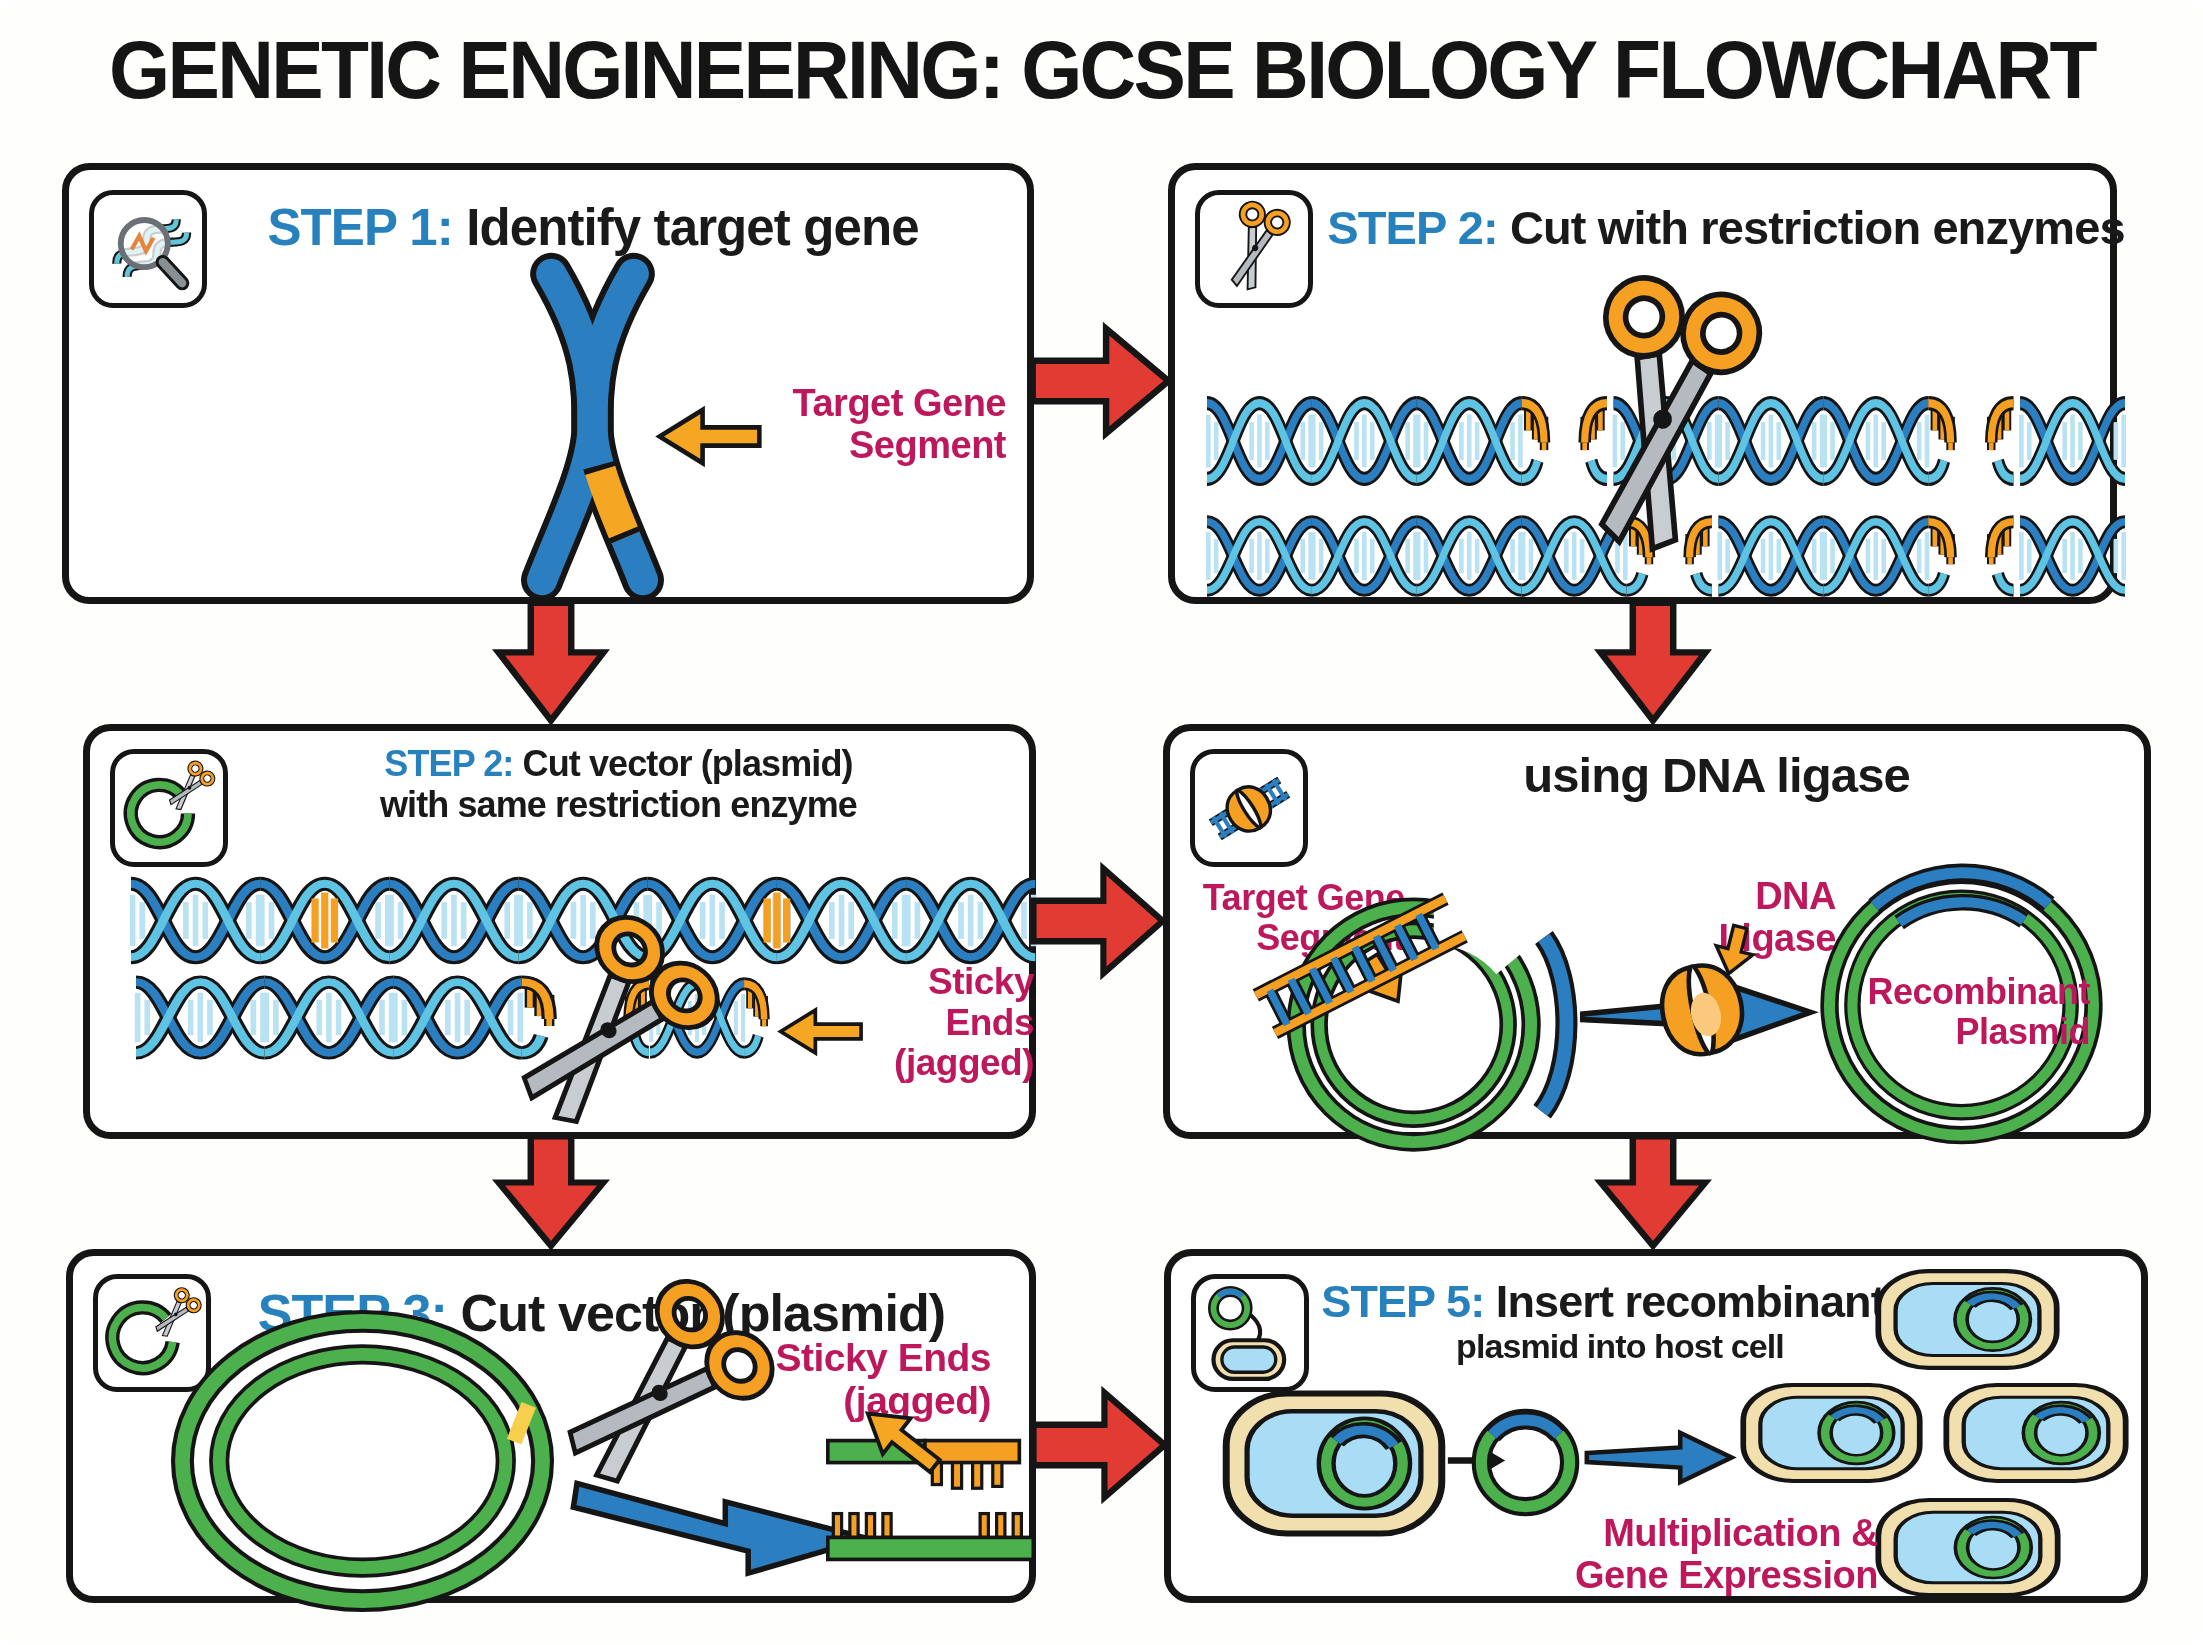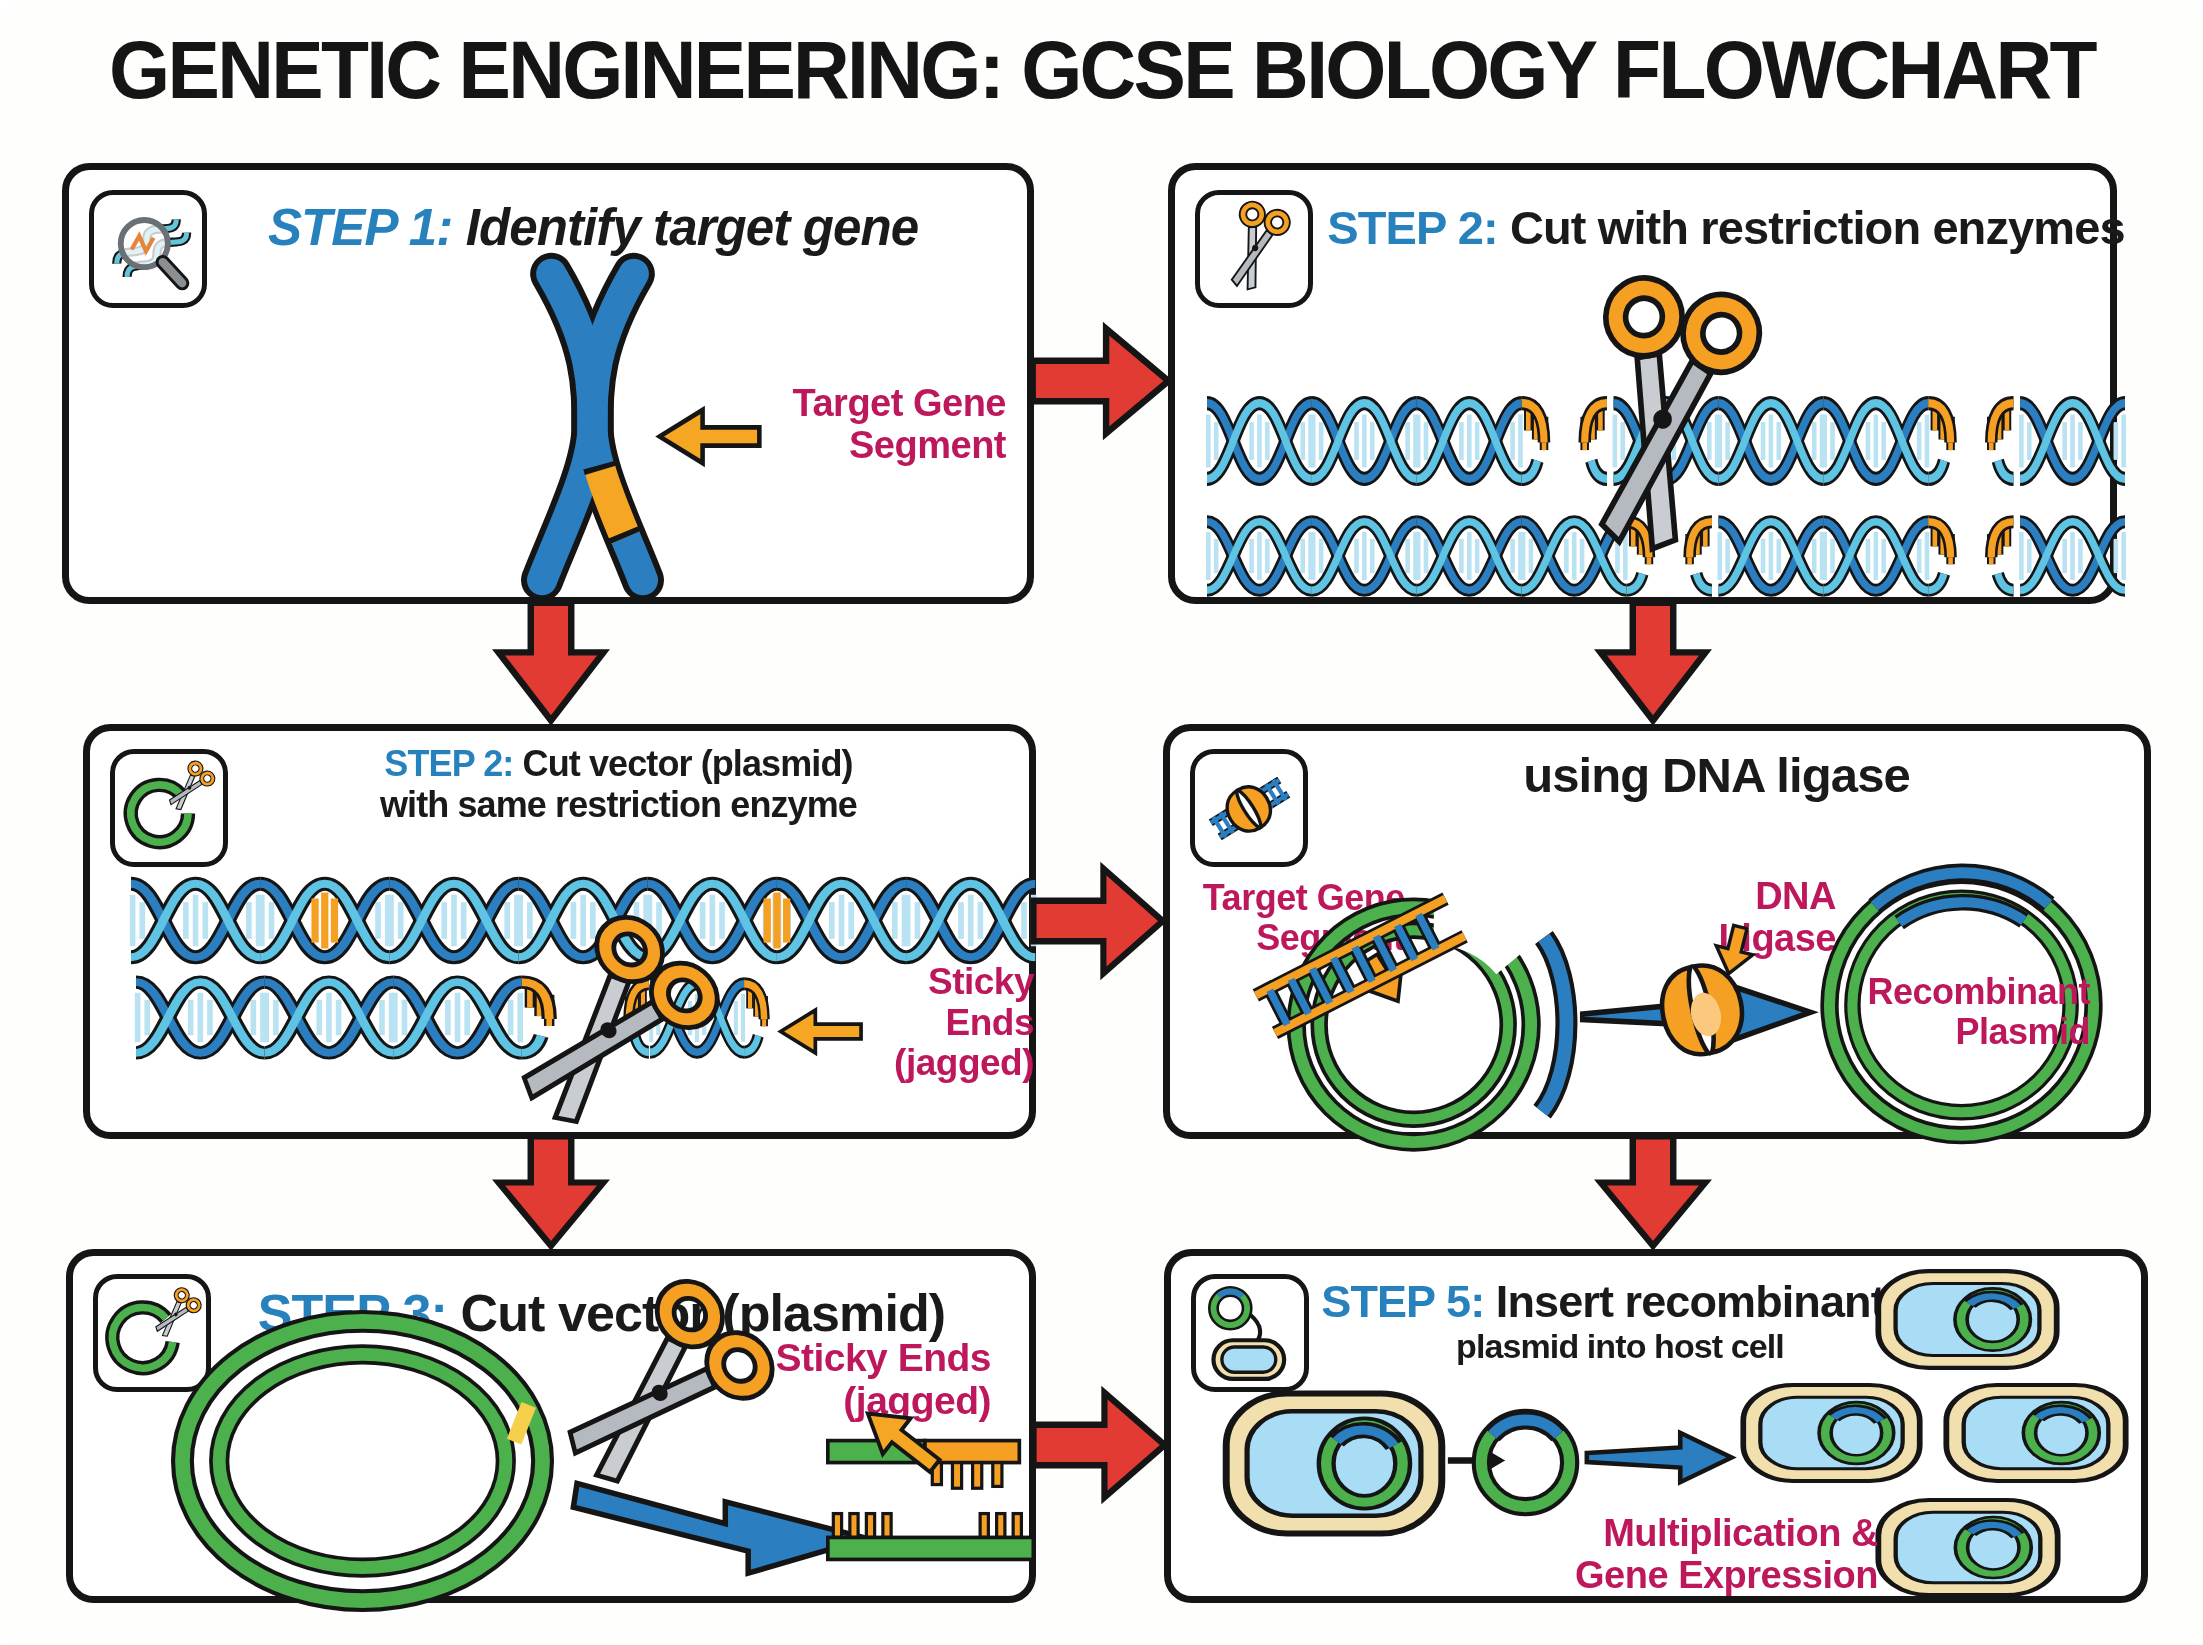--- a/index.html
+++ b/index.html
@@ -105,21 +105,21 @@
           <path d="M20,70 C35,50 50,90 65,70 C80,50 95,90 108,72" fill="none" stroke="#151515" stroke-width="11"></path>
           <path d="M20,50 C35,30 50,70 65,50 C80,30 95,70 108,52" fill="none" stroke="#63c6d8" stroke-width="6"></path>
           <path d="M20,70 C35,50 50,90 65,70 C80,50 95,90 108,72" fill="none" stroke="#63c6d8" stroke-width="6"></path>
         </g>
         <circle cx="55" cy="53" r="28" fill="rgba(255,255,255,0.78)" stroke="#6b7077" stroke-width="7"></circle>
         <path d="M40,60 L49,44 L57,62 L66,46" fill="none" stroke="#e8833a" stroke-width="5"></path>
         <line x1="77" y1="75" x2="100" y2="100" stroke="#151515" stroke-width="17" stroke-linecap="round"></line>
         <line x1="77" y1="75" x2="100" y2="100" stroke="#8a8f94" stroke-width="10" stroke-linecap="round"></line>
       </svg>
     </div>
-    <div class="heading" style="left:129px;top:29px;width:790px;font-size:51px;font-style:italic;">
+    <div class="heading" style="left:129px;top:29px;width:790px;font-size:51px;">
       <span class="step-blue">STEP 1:</span>
       <span>Identify target gene</span>
     </div>
     <svg class="abs" style="left:386px;top:87px;" width="275" height="340" viewBox="0 0 300 370">
       <path d="M105,18 C150,95 150,140 150,185 C150,230 185,300 205,352" fill="none" stroke="#151515" stroke-width="46" stroke-linecap="round"></path>
       <path d="M195,18 C150,95 150,140 150,185 C150,230 115,300 95,352" fill="none" stroke="#151515" stroke-width="46" stroke-linecap="round"></path>
       <path d="M105,18 C150,95 150,140 150,185 C150,230 185,300 205,352" fill="none" stroke="#2b7fc0" stroke-width="33" stroke-linecap="round"></path>
       <path d="M195,18 C150,95 150,140 150,185 C150,230 115,300 95,352" fill="none" stroke="#2b7fc0" stroke-width="33" stroke-linecap="round"></path>
       <path d="M105,18 C150,95 150,140 150,185 C150,230 185,300 205,352" fill="none" stroke="#f5a623" stroke-width="34" stroke-dasharray="0 222 80 400"></path>
       <path d="M105,18 C150,95 150,140 150,185 C150,230 185,300 205,352" fill="none" stroke="#151515" stroke-width="35" stroke-dasharray="0 218 6 72 6 400"></path>

